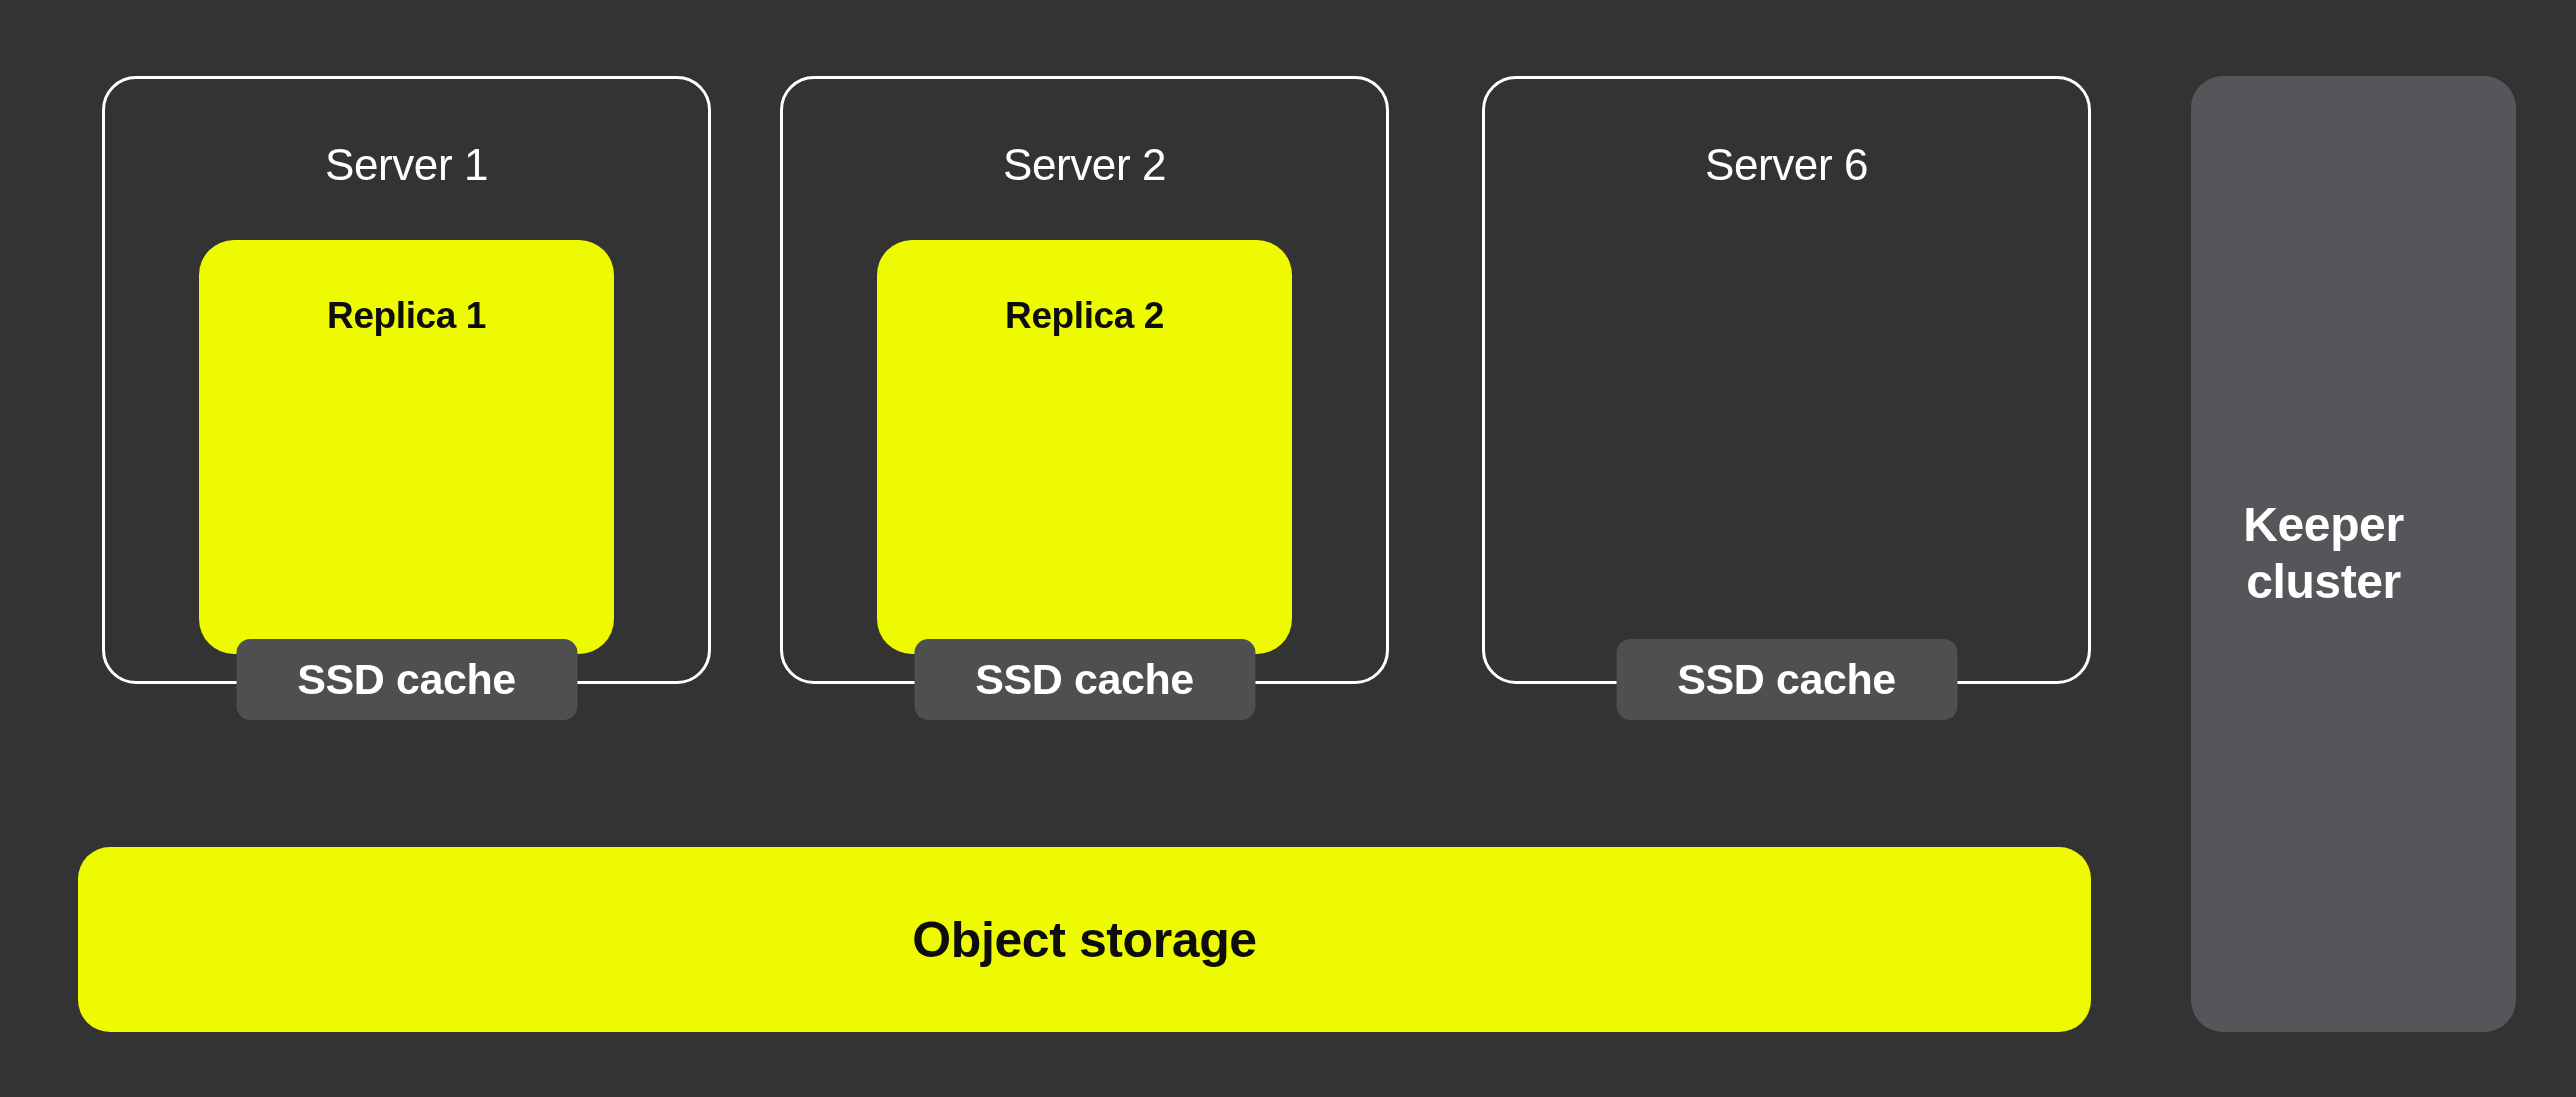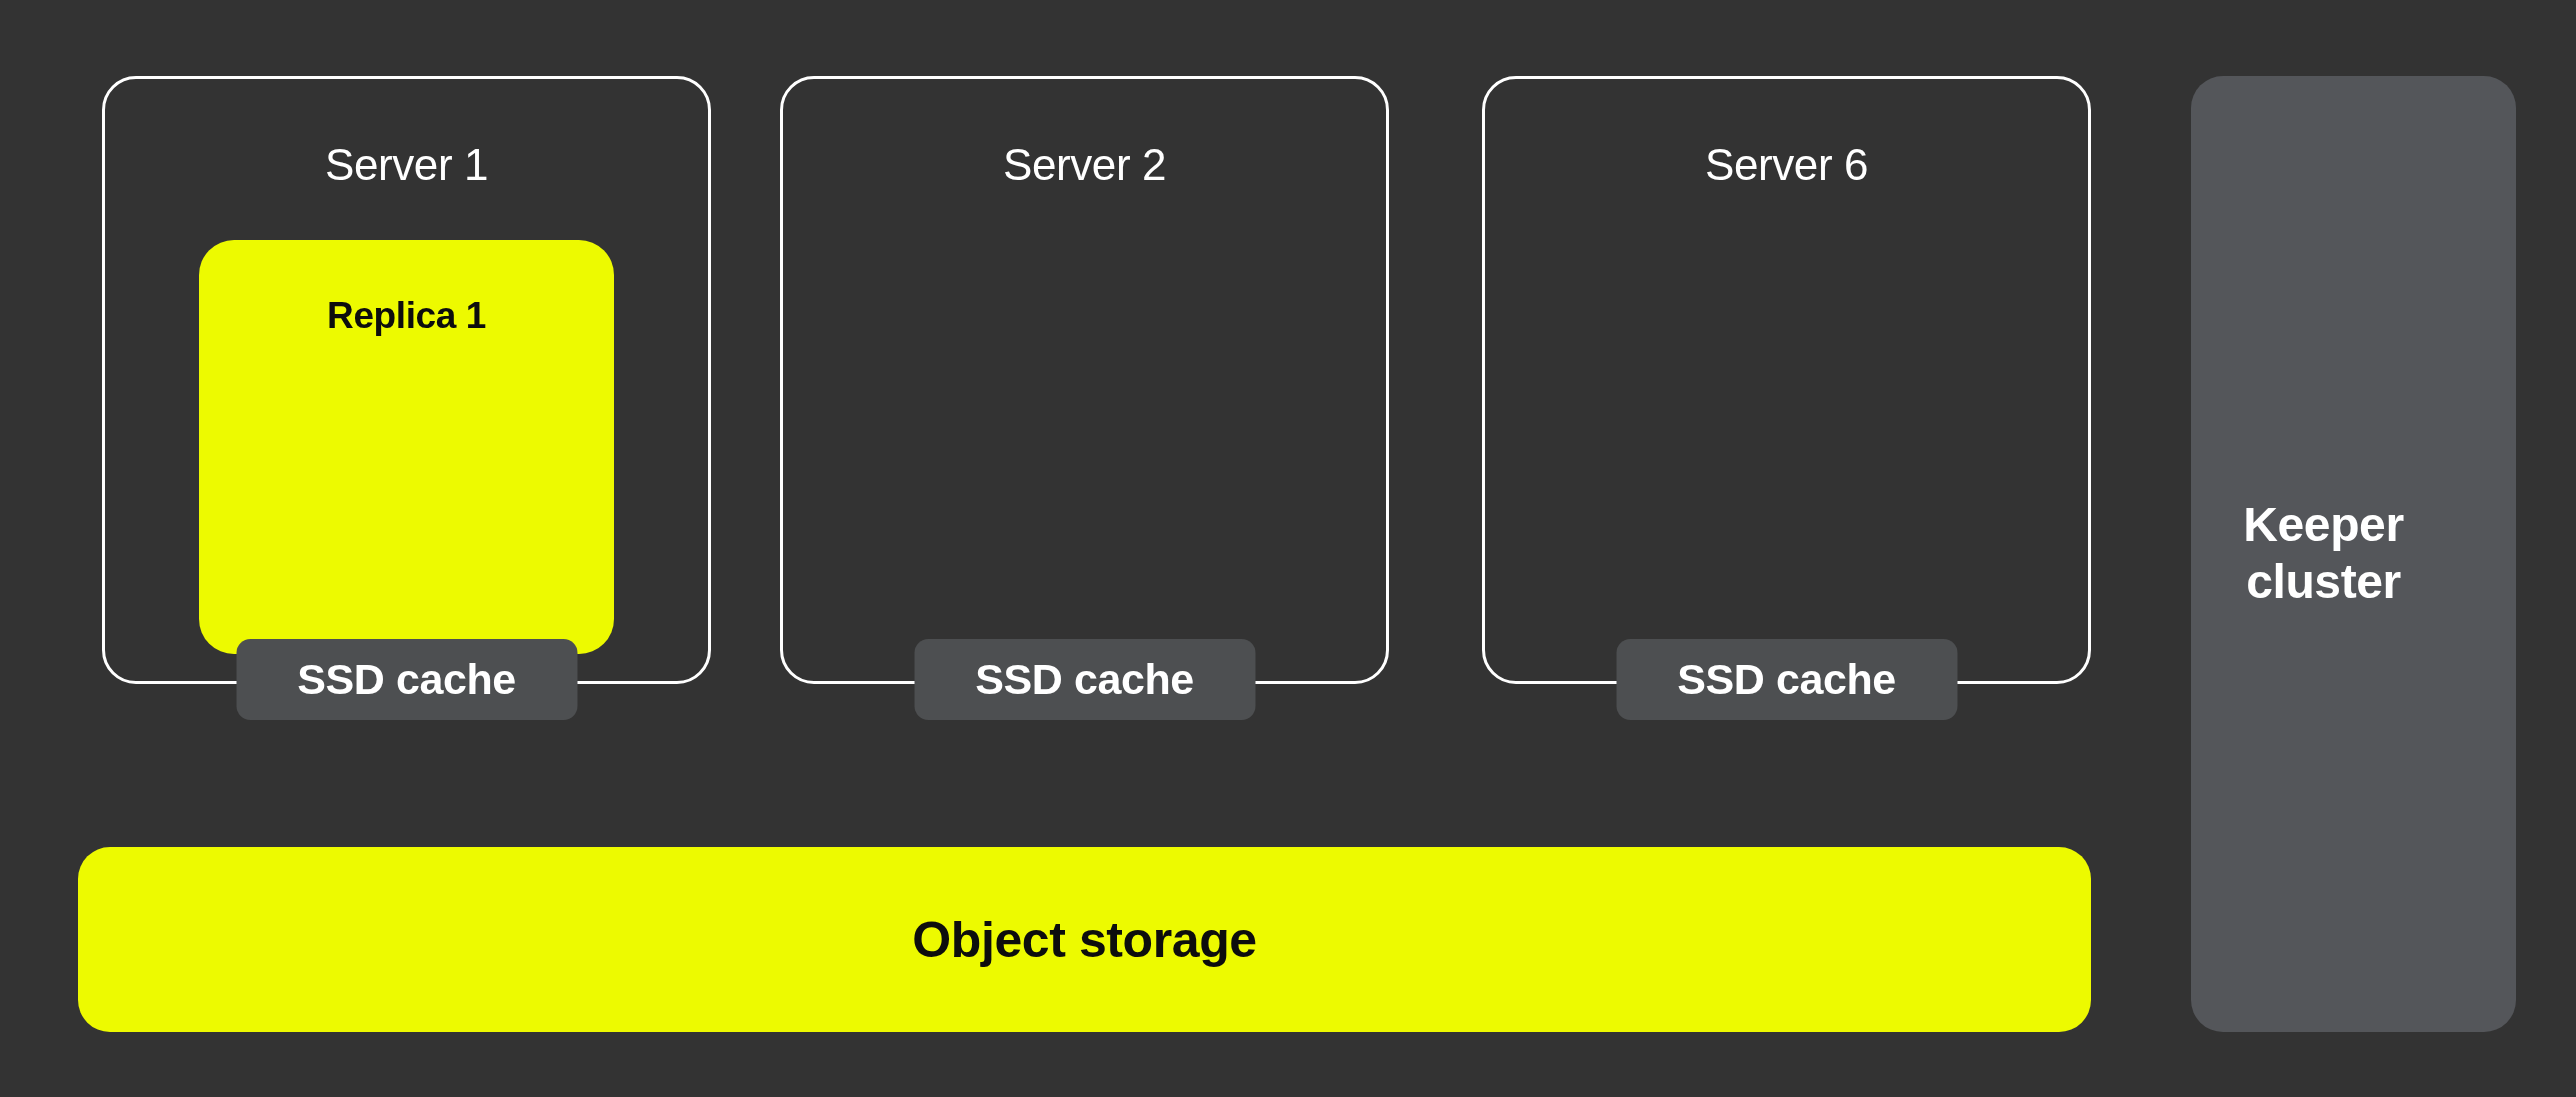--- a/index.html
+++ b/index.html
@@ -142,20 +142,23 @@
     <div class="replica">
       <div class="replica-label">Replica 1</div>
     </div>
     <div class="ssd">
       <span class="ssd-label">SSD cache</span>
     </div>
   </div>
 
   <div class="server s2">
     <div class="server-title">Server 2</div>
+    <div class="replica">
+      <div class="replica-label">Replica 2</div>
+    </div>
     <div class="ssd">
       <span class="ssd-label">SSD cache</span>
     </div>
   </div>
 
   <div class="server s3">
     <div class="server-title">Server 6</div>
     <div class="ssd">
       <span class="ssd-label">SSD cache</span>
     </div>

